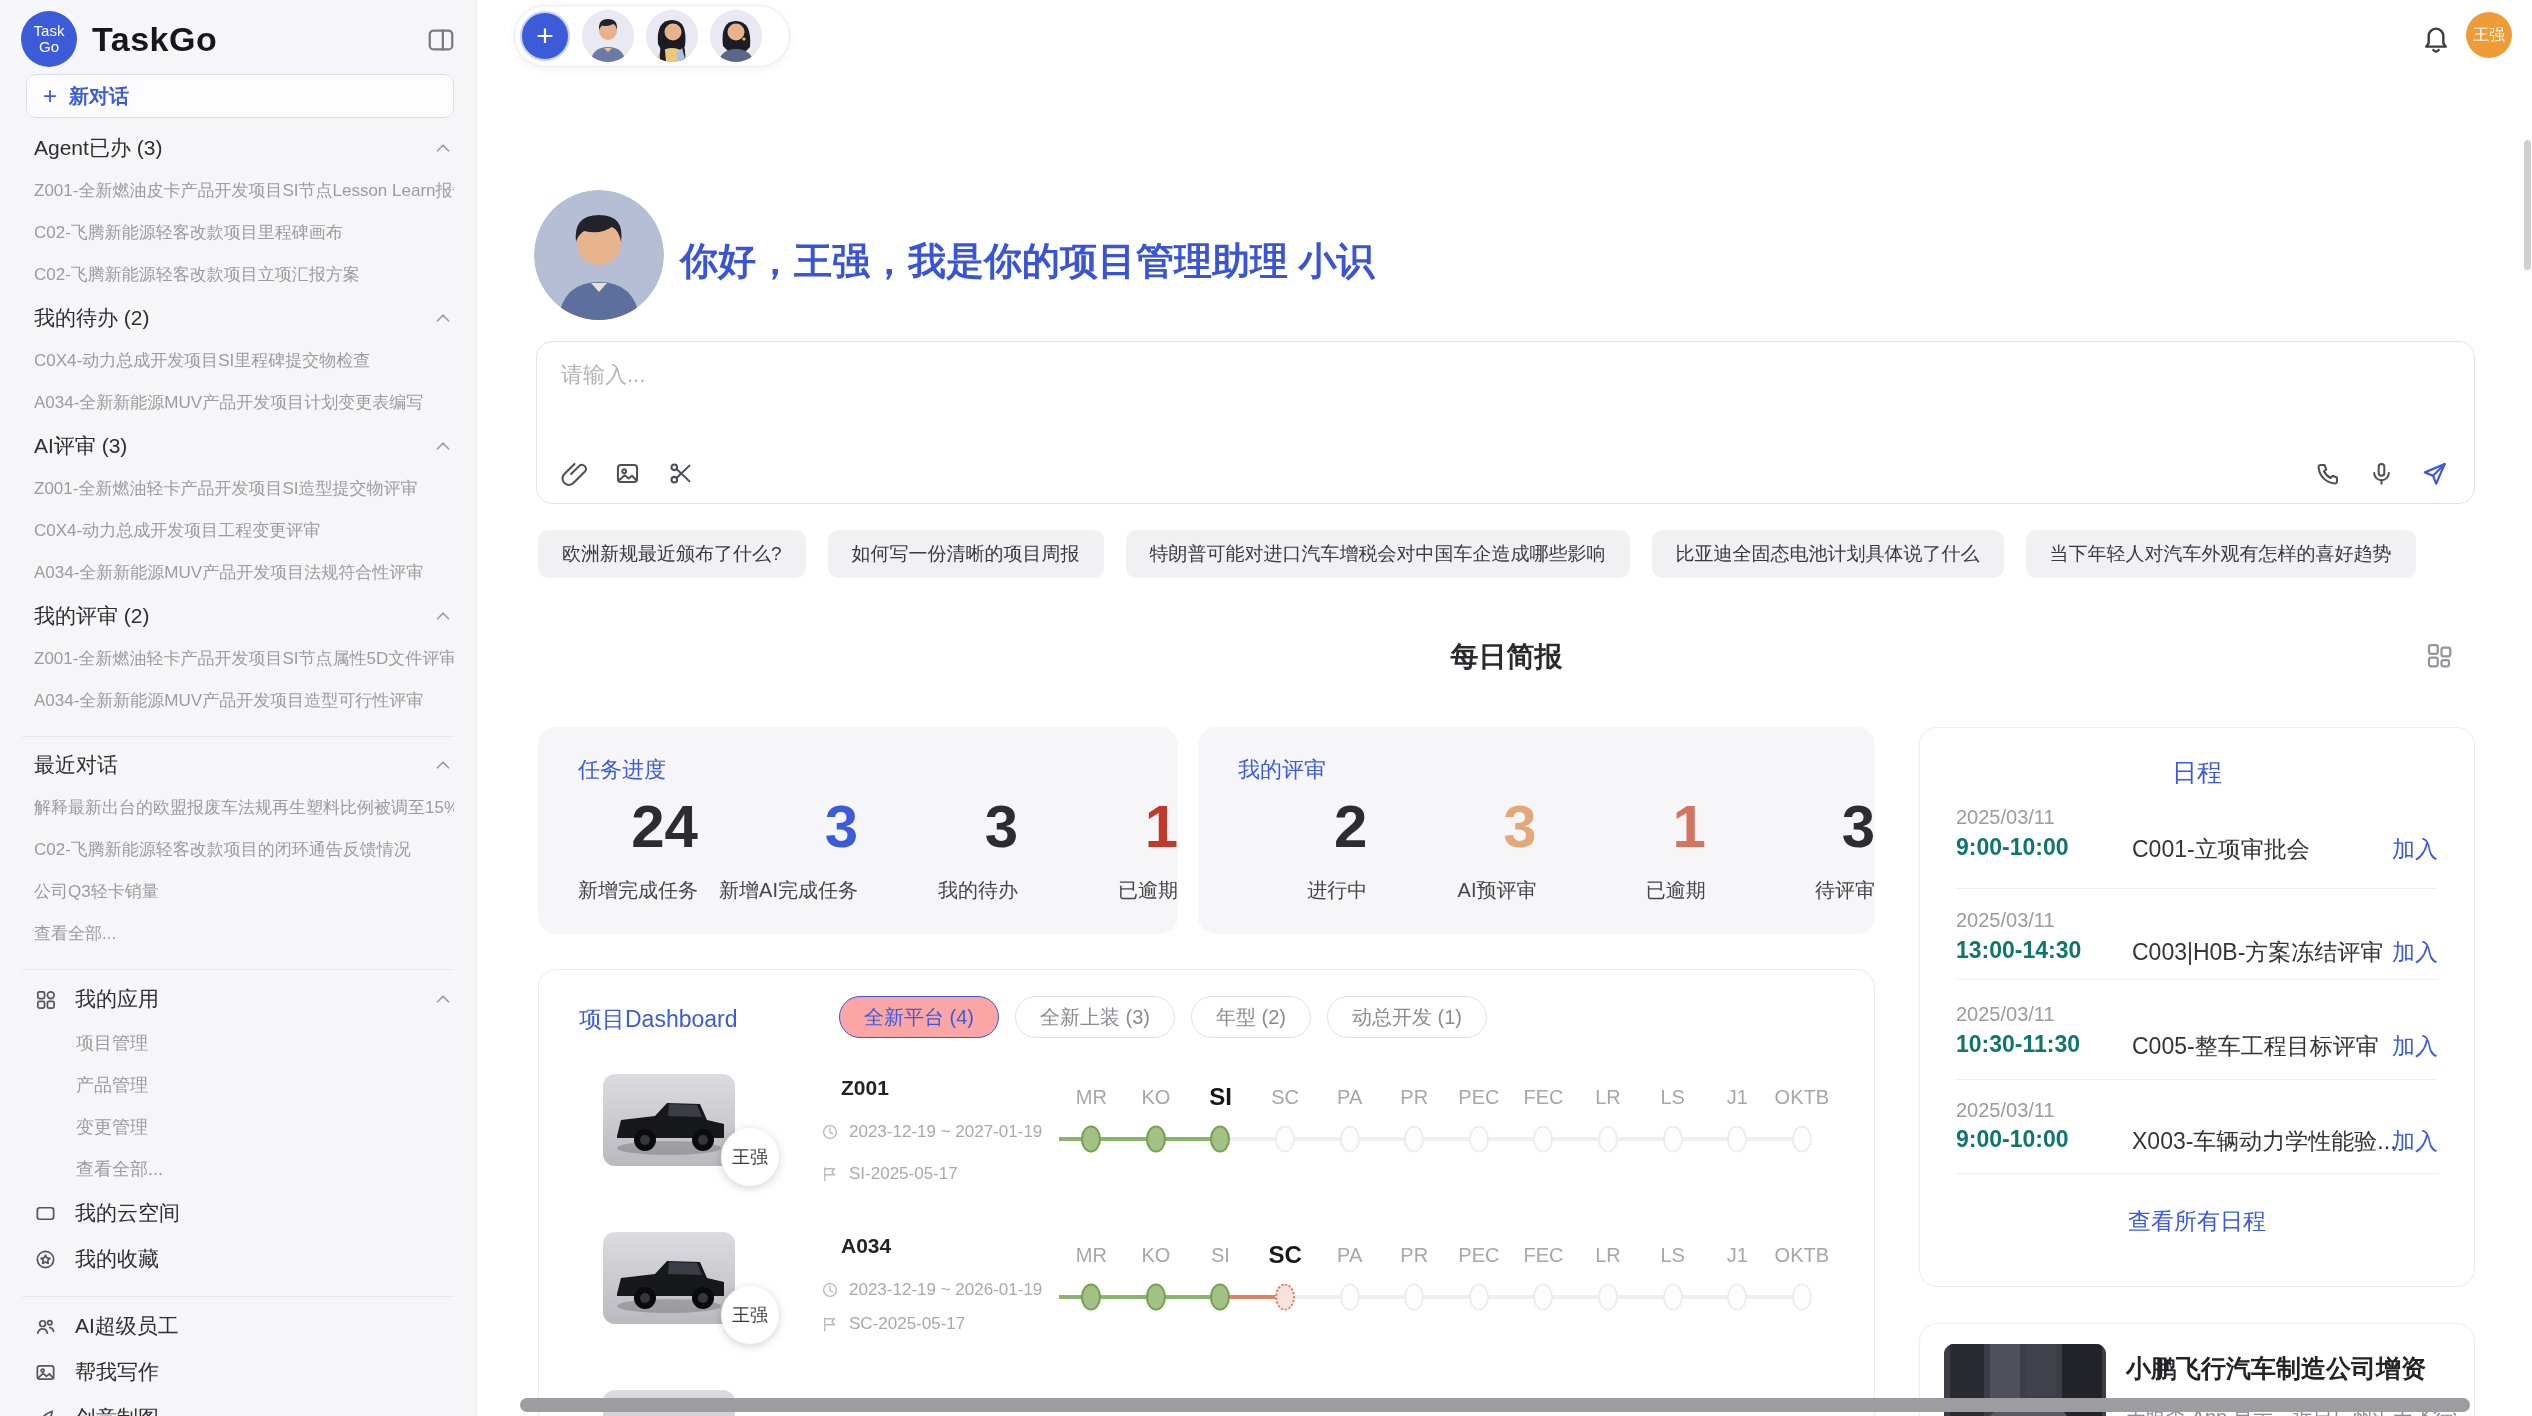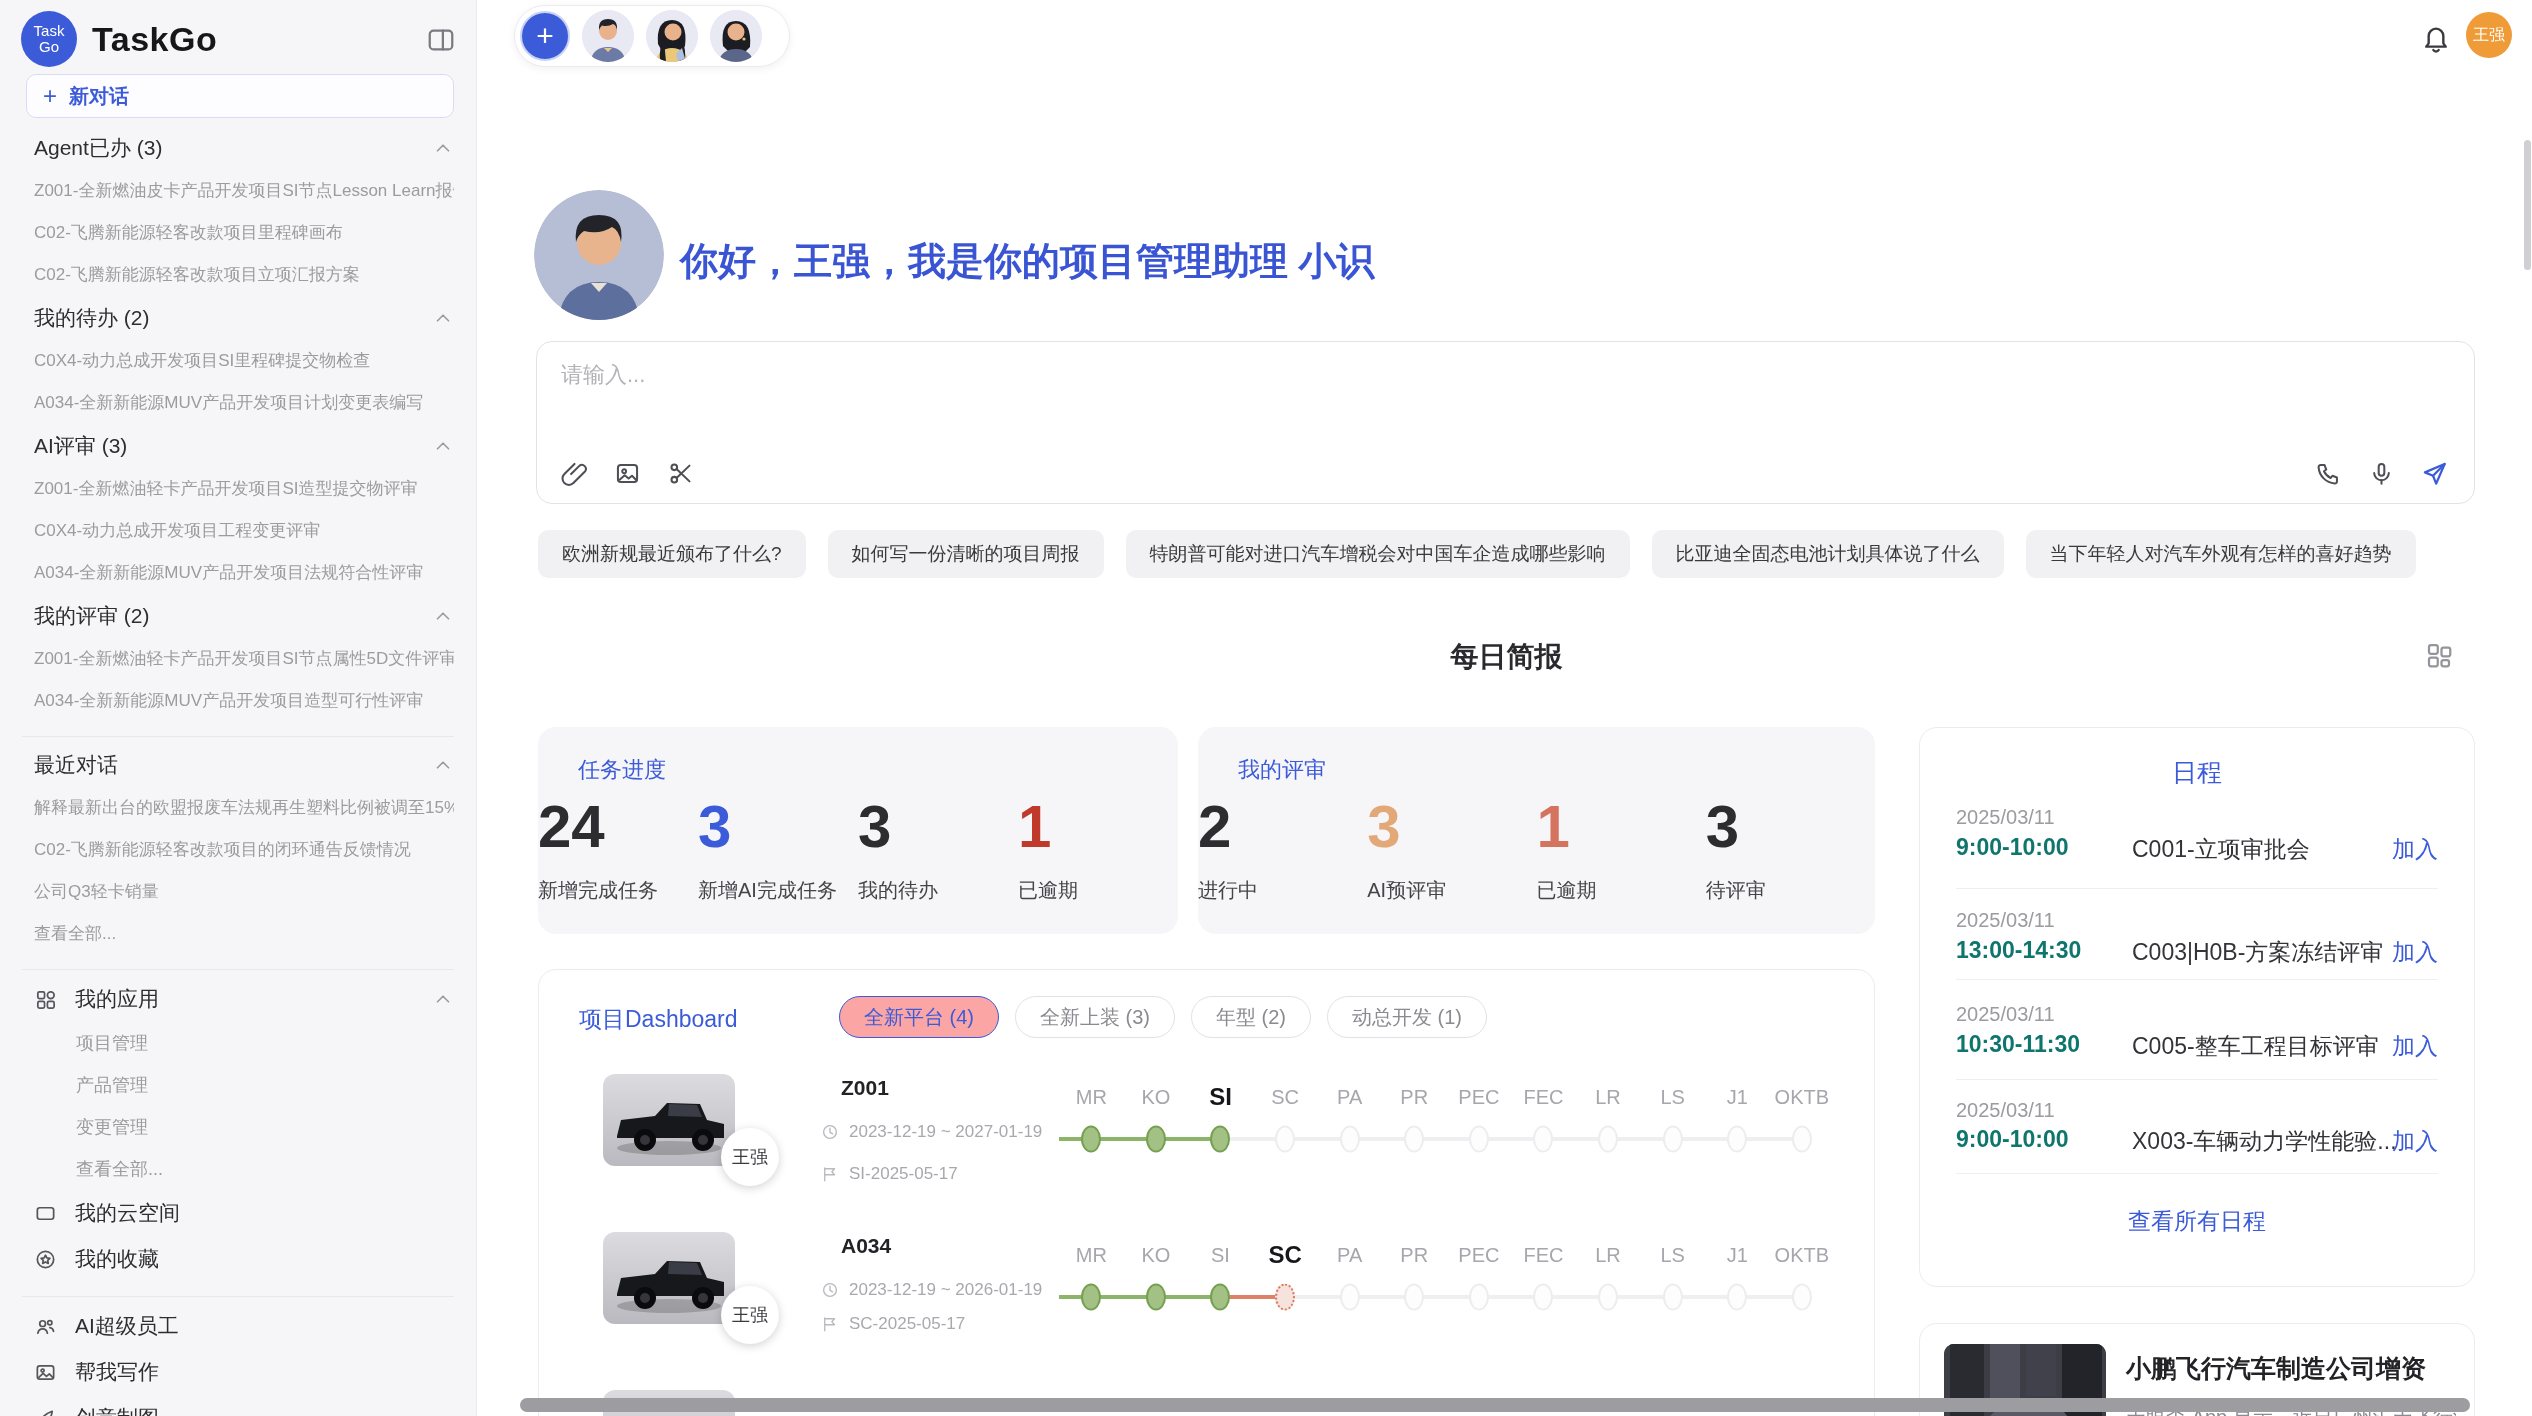--- a/index.html
+++ b/index.html
@@ -66,21 +66,21 @@
   .chip { height:48px; line-height:48px; padding:0 24px; background:#f1f1f3; border-radius:10px;
           font-size:19px; color:#3a3a3e; white-space:nowrap; cursor:pointer; }
 
   
   .brief-title { position:absolute; left:538px; top:638px; width:1937px; text-align:center;
                  font-size:28px; font-weight:700; color:#2a2a2e; }
   .brief-grid-ic { position:absolute; left:2424px; top:640px; width:30px; height:30px; color:#94949a; cursor:pointer; }
   .statcard { position:absolute; top:727px; height:207px; background:#f6f6f8; border-radius:18px; }
   .statcard .sc-title { position:absolute; left:40px; top:28px; font-size:22px; color:#3b5bd9; }
   .statcard .sc-row { position:absolute; left:0; right:0; top:68px; display:flex; }
-  .statcard .sc-col { flex:1; text-align:left; }
+  .statcard .sc-col { flex:1; text-align:right; }
   .sc-val { font-size:60px; font-weight:600; color:#2d2d31; line-height:64px; font-family:"Liberation Sans","DejaVu Sans",sans-serif; }
   .sc-val.blue { color:#3b5bd9; } .sc-val.red { color:#bf3a2b; }
   .sc-val.tan { color:#e2a878; } .sc-val.salmon { color:#d4745f; }
   .sc-lab { margin-top:18px; font-size:20px; color:#44444a; }
 
   
   .dash { position:absolute; left:538px; top:969px; width:1337px; height:470px; background:#fff;
           border:1px solid #ececef; border-radius:18px; overflow:hidden; }
   .dash-title { position:absolute; left:40px; top:34px; font-size:23px; color:#3b5bd9; }
   .dash-tabs { position:absolute; left:300px; top:26px; display:flex; gap:16px; }

